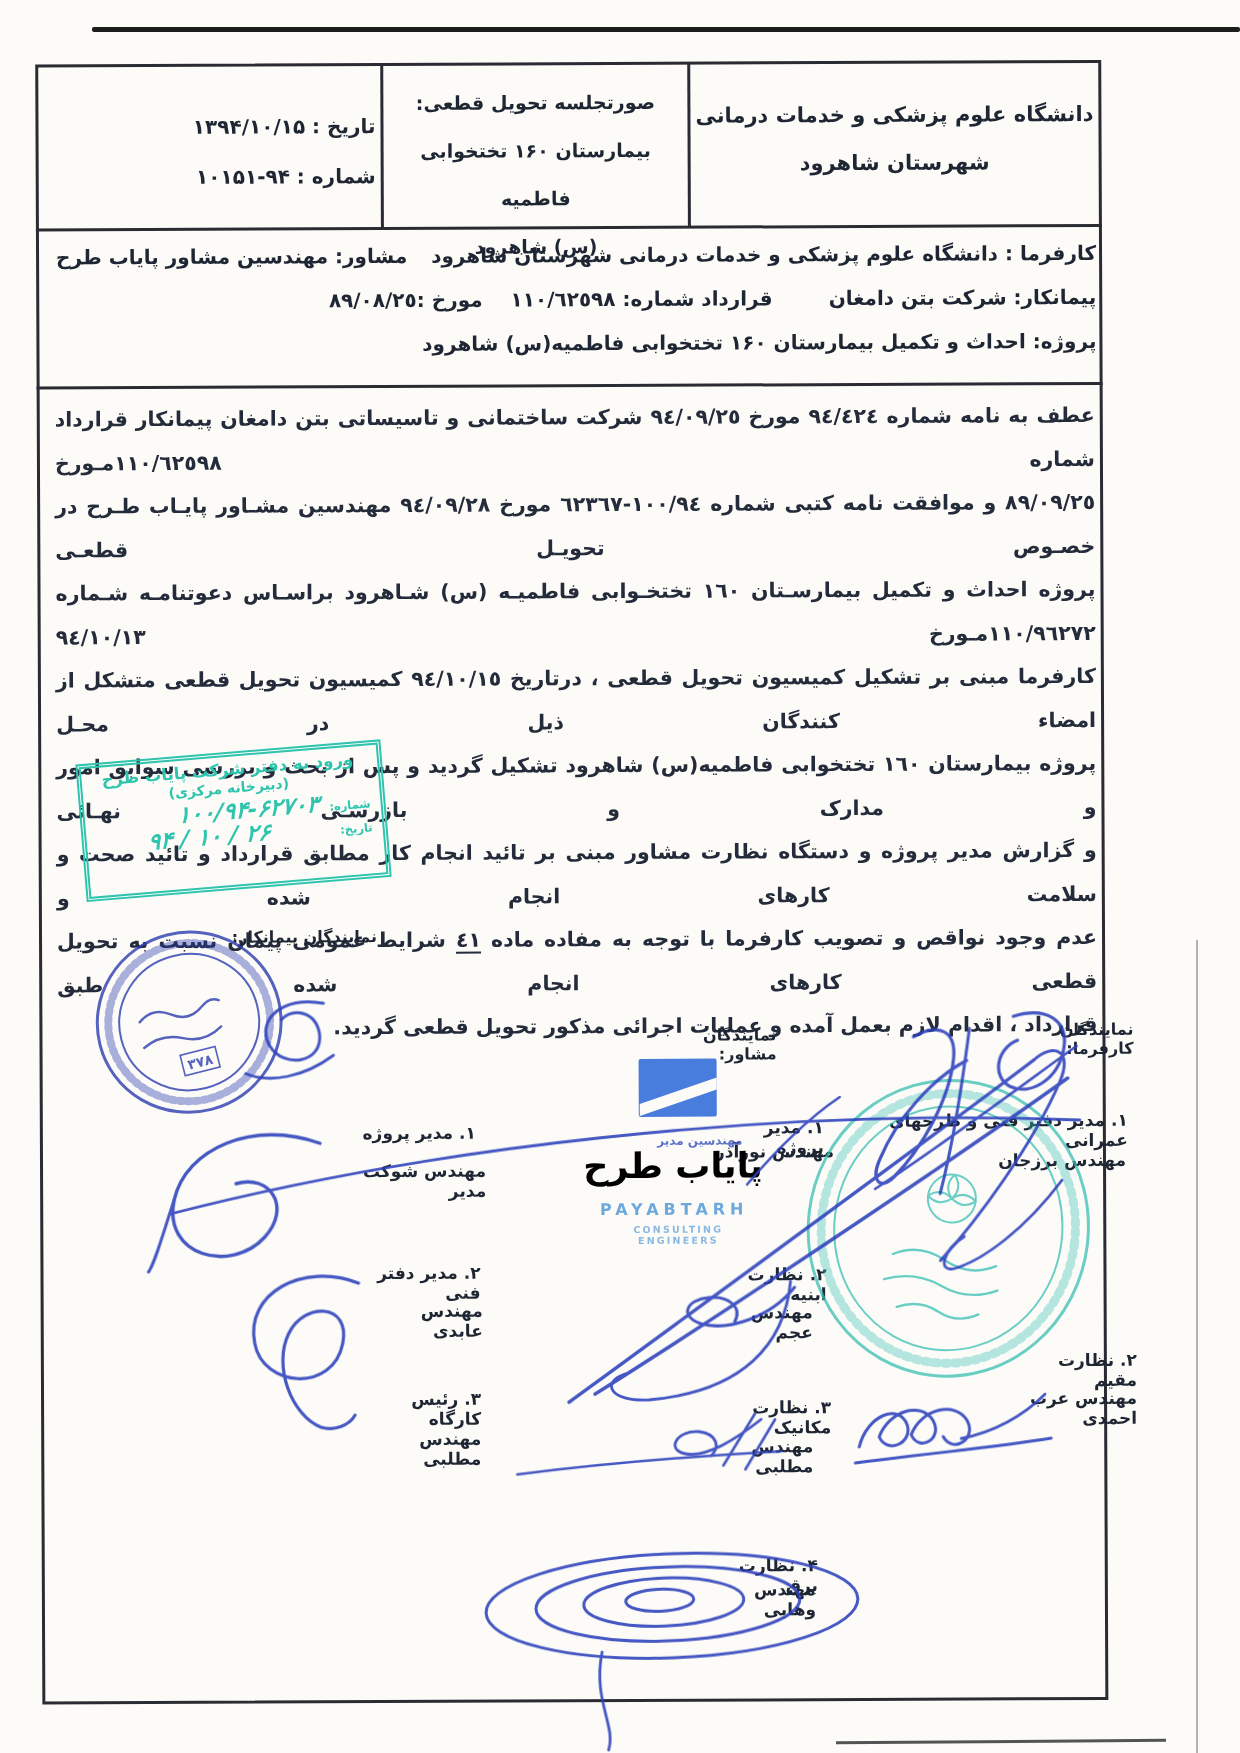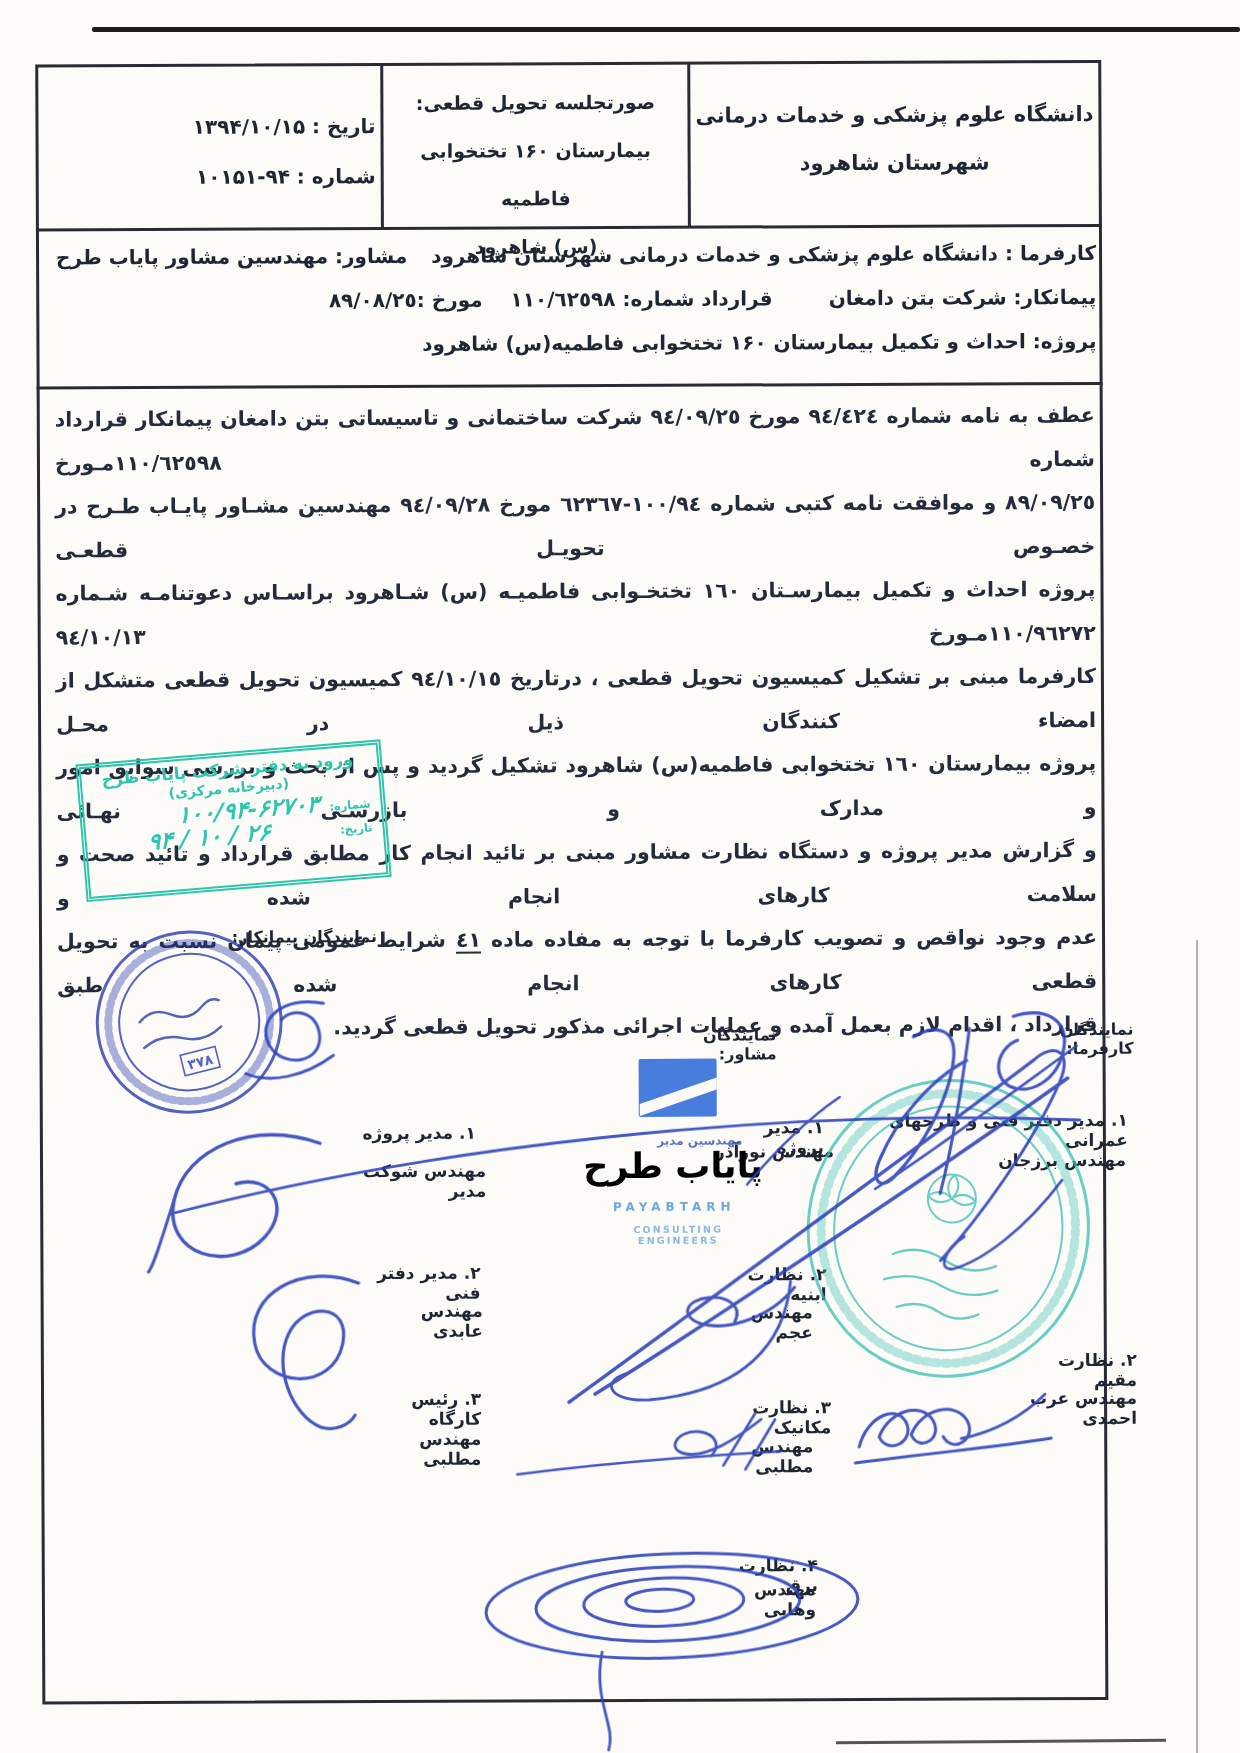--- a/index.html
+++ b/index.html
@@ -40,21 +40,21 @@
   .es2{font-size:14px;font-weight:bold;text-align:center;margin-top:1px;}
   .esrow{display:flex;direction:rtl;align-items:baseline;gap:10px;margin-top:2px;}
   .eslabel{font-size:11.5px;font-weight:bold;flex:0 0 auto;}
   .esval{font-size:23px;font-style:italic;font-weight:bold;transform:skewX(-7deg);letter-spacing:2px;white-space:nowrap;}
   
   .sig-h{font-size:16px;font-weight:bold;color:#1f2633;direction:rtl;text-align:right;}
   .sig-t{font-size:17px;font-weight:bold;color:#1f2633;direction:rtl;text-align:right;}
   
   .logo-small{left:636px;top:1134px;width:124px;text-align:center;font-size:12px;color:#3550c0;opacity:.8;font-weight:bold;direction:rtl;}
   .logo-big{left:576px;top:1146px;width:190px;text-align:center;font-size:35px;font-weight:bold;color:#000000;direction:rtl;}
-  .logo-lat{left:580px;top:1200px;width:184px;text-align:center;font-size:12px;font-weight:bold;letter-spacing:5px;color:#559ad8;opacity:.85;}
+  .logo-lat{left:580px;top:1200px;width:184px;text-align:center;font-size:16px;font-weight:bold;letter-spacing:5px;color:#559ad8;opacity:.85;}
   .logo-lat2{left:592px;top:1224px;width:168px;text-align:center;font-size:9.5px;letter-spacing:2.2px;color:#8ab8e2;font-weight:bold;}
   svg{overflow:visible;}
   .nopointer{pointer-events:none;}
 </style>
 </head>
 <body>
 
 <div class="page">
 
   <div class="abs art-top"></div>

